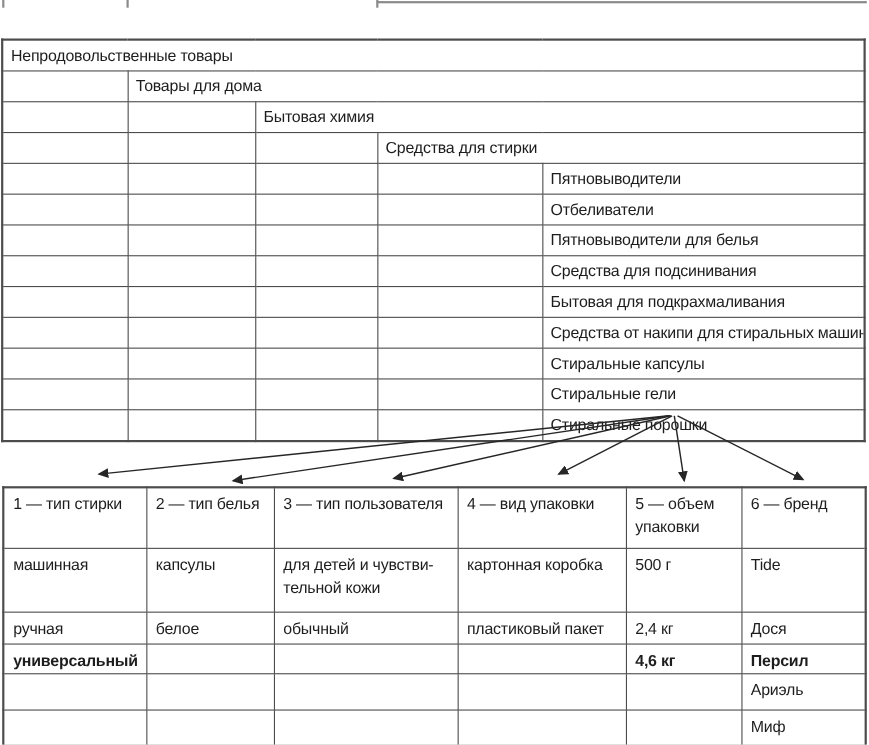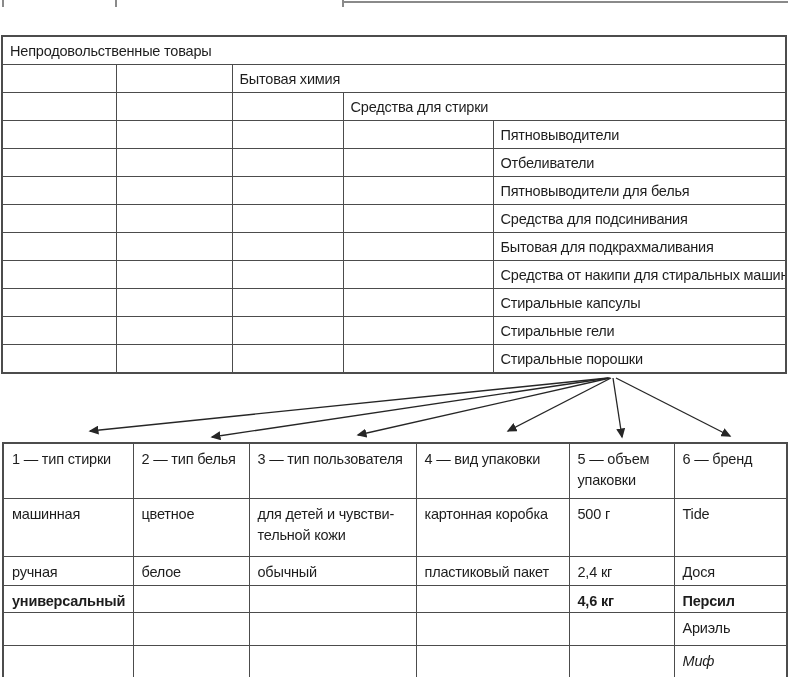--- a/index.html
+++ b/index.html
@@ -22,21 +22,21 @@
 
   
   #t2{position:absolute;left:2px;top:442px;width:786px;border:2px solid #4c4c4c;}
   #t2 td{padding:5px 7px 0 8px;font-size:14.5px;letter-spacing:-0.2px;
          vertical-align:top;white-space:pre-line;line-height:1.45;}
   #t2 tr.hdr td{height:49px;margin-left:48px;}
   #t2 tr.r0 td{height:52px;}
   #t2 tr.r1 td{height:23px;}
   #t2 tr.r2 td{height:21px;font-weight:bold;}
   #t2 tr.r3 td{height:27px;margin-top:20px;}
-  #t2 tr.r4 td{height:26px;font-style:italic;}
+  #t2 tr.r4 td{height:26px;}
 </style>
 </head>
 <body>
 
 <div id="page">
 
   <div class="remnant" style="left:2px;top:0;width:2px;height:7px;"></div>
   <div class="remnant" style="left:115px;top:0;width:2px;height:7px;"></div>
   <div class="remnant" style="left:342px;top:0;width:2px;height:7px;"></div>
   <div class="remnant" style="left:343px;top:1px;width:445px;height:2px;"></div>
@@ -45,20 +45,24 @@
     <colgroup>
       <col style="width:114px">
         <col style="width:116px">
         <col style="width:111px">
         <col style="width:150px">
         <col>
     </colgroup>
     <tbody>
         <tr>
       <td colspan="5">Непродовольственные товары</td>
+    </tr>
+    <tr>
+      <td></td>
+      <td colspan="4">Товары для дома</td>
     </tr>
     <tr>
       <td></td>
       <td></td>
       <td colspan="3">Бытовая химия</td>
     </tr>
     <tr>
       <td></td>
       <td></td>
       <td></td>
@@ -160,21 +164,21 @@
       <td>1 — тип стирки</td>
       <td>2 — тип белья</td>
       <td>3 — тип пользователя</td>
       <td>4 — вид упаковки</td>
       <td>5 — объем
 упаковки</td>
       <td>6 — бренд</td>
     </tr>
     <tr class="r0">
       <td>машинная</td>
-      <td>цветное</td>
+      <td>капсулы</td>
       <td>для детей и чувстви-
 тельной кожи</td>
       <td>картонная коробка</td>
       <td>500 г</td>
       <td>Tide</td>
     </tr>
     <tr class="r1">
       <td>ручная</td>
       <td>белое</td>
       <td>обычный</td>

